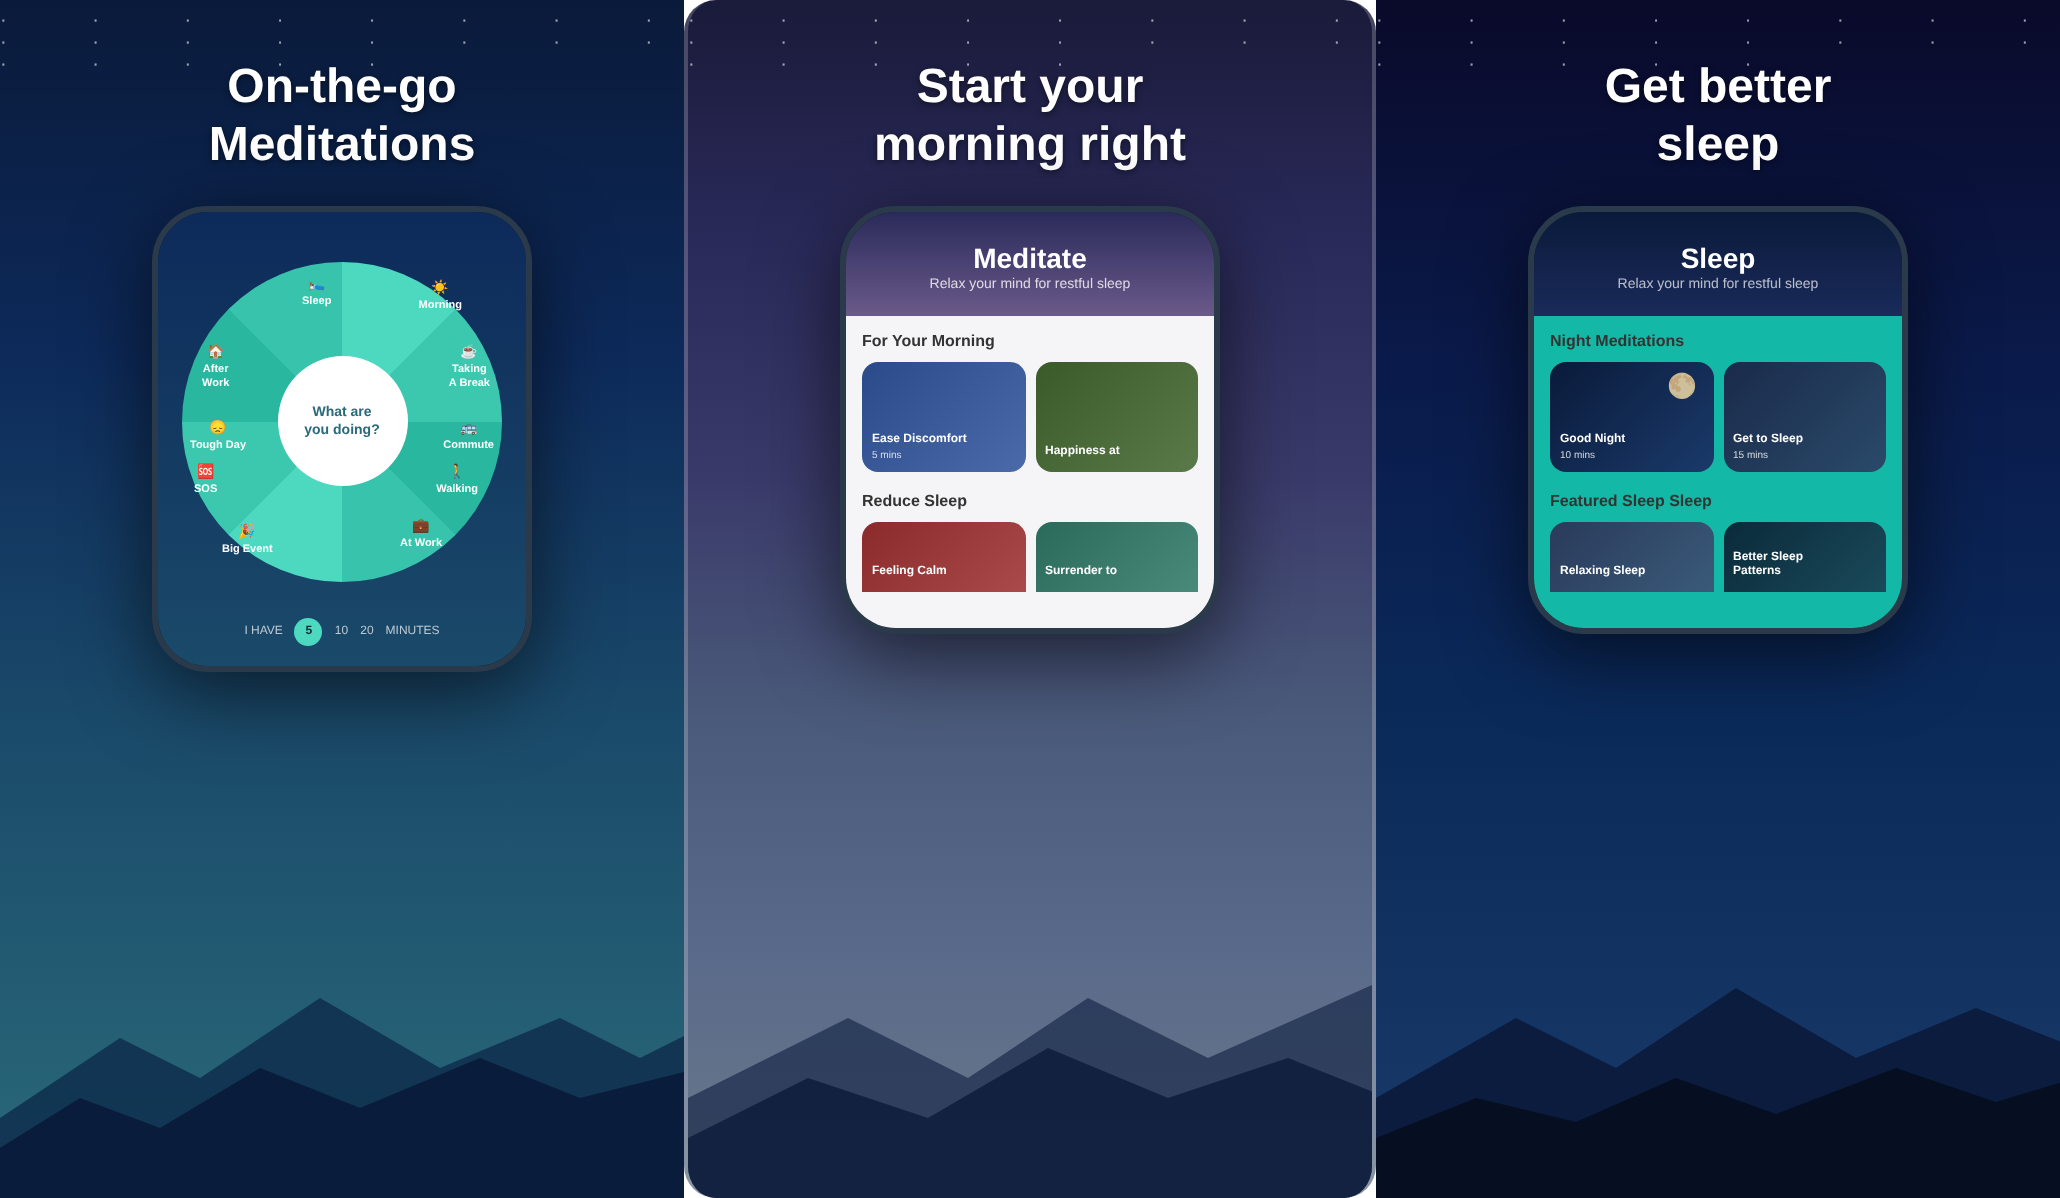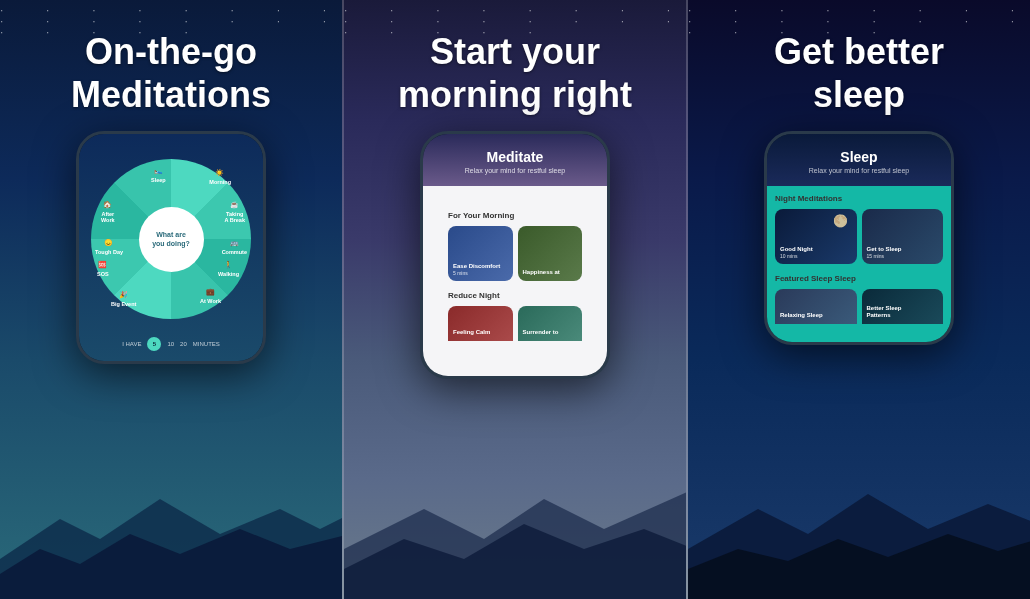--- a/index.html
+++ b/index.html
@@ -21,30 +21,31 @@
     }
 
     
     .panel-1 {
       background: linear-gradient(180deg, #0a1a3a 0%, #0d2a5a 30%, #1a4a6a 60%, #2a6a7a 100%);
     }
     .panel-2 {
       background: linear-gradient(180deg, #1a1a3a 0%, #2a2a5a 20%, #3a3a6a 40%, #4a5a7a 60%, #5a6a8a 80%, #6a7a8a 100%);
       border-left: 2px solid rgba(255,255,255,0.2);
       border-right: 2px solid rgba(255,255,255,0.2);
+      border-radius: 16px;
     }
     .panel-3 {
       background: linear-gradient(180deg, #0a0a2a 0%, #0a1a4a 30%, #0a2a5a 60%, #1a3a6a 100%);
     }
 
     .panel-title {
       color: white;
       text-align: center;
       font-weight: 700;
-      font-size: 36px;
+      font-size: 24px;
       line-height: 1.2;
       margin-top: 30px;
       padding: 0 20px;
       text-shadow: 0 1px 3px rgba(0,0,0,0.5);
       z-index: 2;
     }
 
     
     .stars {
       position: absolute;
@@ -194,21 +195,21 @@
 
     .meditate-header p {
       color: rgba(255,255,255,0.8);
       font-size: 7px;
       margin-top: 2px;
     }
 
     .meditate-body {
       background: #f5f5f7;
       flex: 1;
-      padding: 25px;
+      padding: 8px;
     }
 
     .section-title {
       font-size: 8px;
       font-weight: 600;
       color: #333;
       margin-bottom: 6px;
     }
 
     .cards-row {
@@ -438,21 +439,21 @@
                 <div class="card-duration">5 mins</div>
               </div>
             </div>
             <div class="card card-bg-2">
               <div class="card-text">
                 <div class="card-label">Happiness at</div>
               </div>
             </div>
           </div>
 
-          <div class="section-title">Reduce Night</div>
+          <div class="section-title">Reduce Sleep</div>
           <div class="cards-row">
             <div class="card partial-card card-bg-3">
               <div class="card-text">
                 <div class="card-label">Feeling Calm</div>
               </div>
             </div>
             <div class="card partial-card card-bg-4">
               <div class="card-text">
                 <div class="card-label">Surrender to</div>
               </div>

